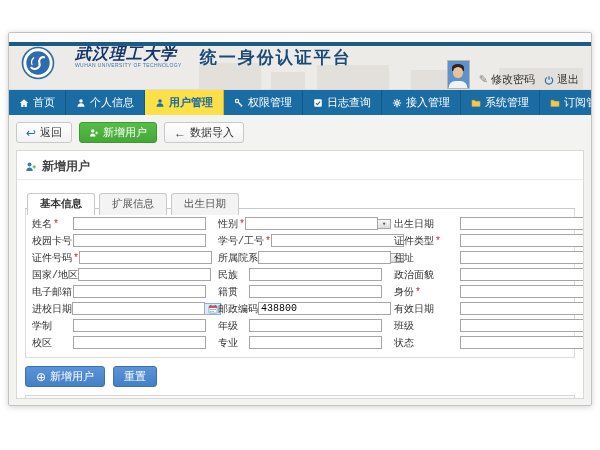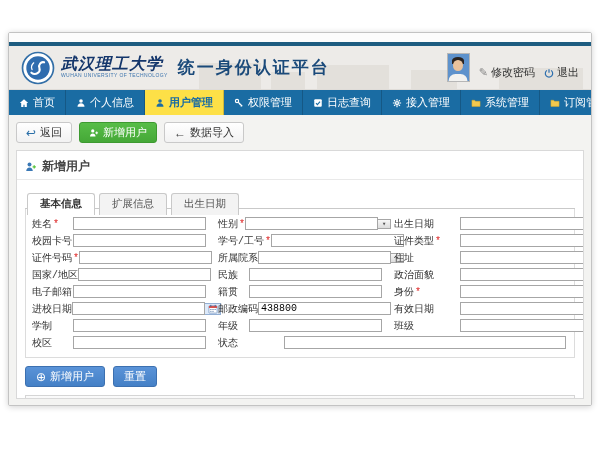--- a/index.html
+++ b/index.html
@@ -4,30 +4,30 @@
 <style>
   * { box-sizing:border-box; margin:0; padding:0; }
   html,body { width:600px; height:450px; overflow:hidden; background:#fff;
     font-family:"Liberation Sans","DejaVu Sans",sans-serif; }
   .window { position:absolute; left:8px; top:32px; width:584px; height:374px;
     background:#fff; border:1px solid #c3c3c3; border-radius:2px;
     box-shadow:0 1px 6px rgba(0,0,0,.18); display:flex; flex-direction:column; overflow:hidden; }
   .topstrip { height:9px; background:#fcfcfc; }
   .darkbar { height:4px; background:#1d5c80; }
   
-  .hdr { height:44px; background:#edebe8; position:relative; display:flex; align-items:center;
-    padding:0 12px; overflow:hidden; border-bottom:1px solid #dfdcd8; }
+  .hdr { height:44px; background:#edebe8; position:relative; display:flex; 
+    padding:0 12px; overflow:hidden; border-bottom:1px solid #dfdcd8;gap:14px; }
   .bld { position:absolute; bottom:0; background:#e3e0db; }
   .hdr > .z { position:relative; z-index:1; }
   .logo { width:34px; height:34px; flex:0 0 auto; }
   .uni { margin-left:6px; line-height:1.05; }
   .uni-cn { font-family:"Liberation Serif","DejaVu Serif",serif; font-style:italic; font-weight:bold;
     font-size:16px; color:#14366b; letter-spacing:1px; white-space:nowrap; }
   .uni-en { font-size:5px; color:#3c74ad; letter-spacing:.4px; white-space:nowrap; }
-  .platform { margin-left:10px; font-size:17px; font-weight:bold; color:#1b4a7a;
+  .platform { margin-left:4px; font-size:17px; font-weight:bold; color:#1b4a7a;
     letter-spacing:2px; white-space:nowrap; }
   .userbox { margin-left:auto; display:flex; align-items:flex-end; gap:9px; font-size:11px; color:#333; }
   .avatar { width:23px; height:29px; background:#5e92cc; border:1px solid #b6b6b6;
     position:relative; overflow:hidden; flex:0 0 auto; }
   .avatar .hair { position:absolute; top:3px; left:50%; transform:translateX(-50%);
     width:12px; height:7px; background:#2a2320; border-radius:50% 50% 0 0; }
   .avatar .head { position:absolute; top:6px; left:50%; transform:translateX(-50%);
     width:10px; height:11px; background:#e9c29c; border-radius:48%; }
   .avatar .shoulders { position:absolute; bottom:-3px; left:50%; transform:translateX(-50%);
     width:19px; height:10px; background:#f2f2f0; border-radius:7px 7px 0 0; }
@@ -395,20 +395,26 @@
               </div>
             </div>
           </div>
           <div class="frow">
             <div class="fcell c1">
               <span class="flabel">校区</span>
               <div class="fwrap">
                 <input class="finput" style="">
               </div>
             </div>
+            <div class="fcell c2">
+              <span class="flabel">专业</span>
+              <div class="fwrap">
+                <input class="finput" style="">
+              </div>
+            </div>
             <div class="fcell c3">
               <span class="flabel">状态</span>
               <div class="fwrap">
                 <input class="finput" style="">
               </div>
             </div>
           </div>
         </div>
 
       <div class="actions">

